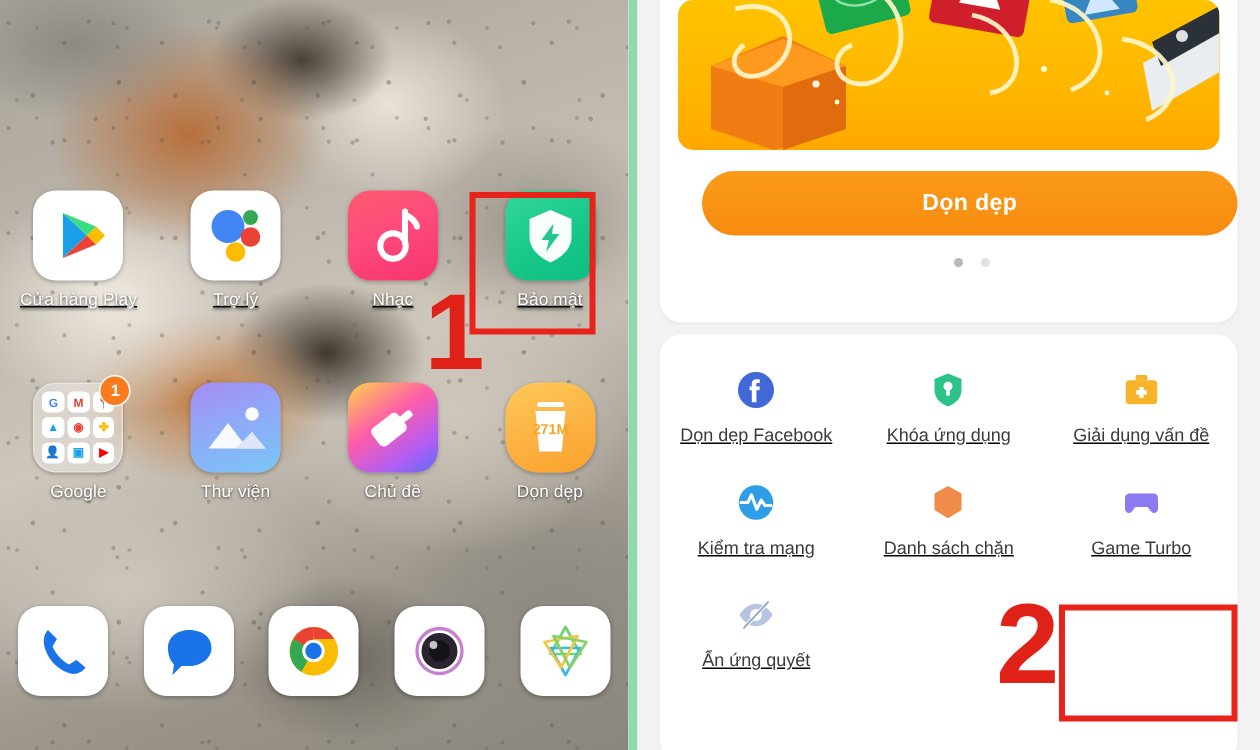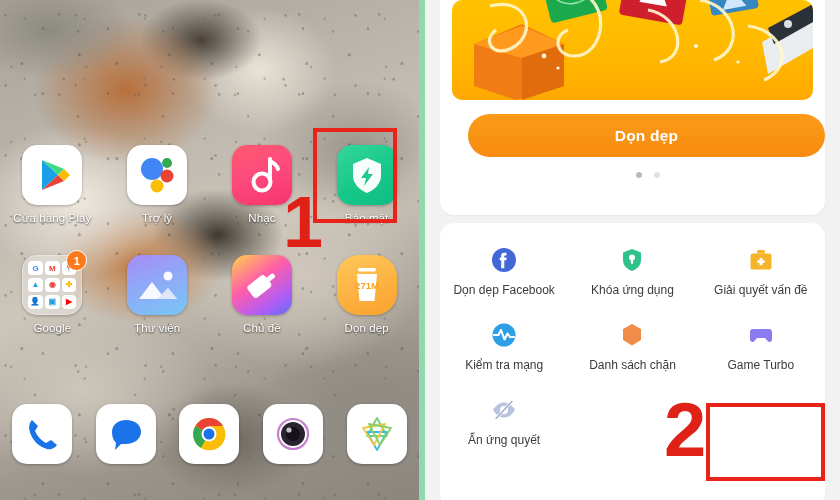--- a/index.html
+++ b/index.html
@@ -82,21 +82,21 @@
   .clean-btn{position:absolute;left:28px;top:128px;width:357px;height:43px;border-radius:22px;
      background:linear-gradient(180deg,#fb9b18 0%,#f78b10 100%);border:none;cursor:pointer;
      color:#fff;font-size:15.5px;font-weight:700;font-family:"Liberation Sans",sans-serif;
      letter-spacing:.2px;}
 
   .dots{position:absolute;left:0;top:186px;width:415px;display:flex;justify-content:center;gap:12px;}
   .dot{width:6px;height:6px;border-radius:50%;background:#e2e2e2;}
   .dot.on{background:#b9b9b9;}
 
   .grid{position:absolute;left:15px;top:236px;width:385px;
-     display:grid;grid-template-columns:repeat(3,1fr);row-gap:0;}
+     display:grid;grid-template-columns:repeat(3,1fr);row-gap:0;text-decoration:underline;}
   .gcell{height:75px;display:flex;flex-direction:column;align-items:center;
      justify-content:flex-start;padding-top:10px;box-sizing:border-box;cursor:pointer;}
   .gicon{width:28px;height:28px;display:flex;align-items:center;justify-content:center;}
   .glabel{margin-top:9px;font-size:12px;color:#3b3b3b;white-space:nowrap;}
 
   
   .hl{position:absolute;border:4px solid #e8231a;box-sizing:border-box;}
   .hl-1{left:313px;top:128px;width:84px;height:95px;}
   .num{position:absolute;color:#e02118;font-weight:700;font-family:"Liberation Sans",sans-serif;
      line-height:1;}
@@ -105,21 +105,21 @@
 </style>
 </head>
 <body>
 
 <div class="screen">
 
   <div class="home">
     <div class="wallpaper"></div>
     <div class="wallspeck"></div>
 
-    <div class="row" style="top:145px;">
+    <div class="row" style="top:127px;text-decoration:underline;">
 
       <div class="cell">
         <div class="icon-sq ic-play">
           <svg width="60" height="60" viewBox="0 0 60 60">
             <g transform="translate(19,14)">
               <path d="M1,1 L1,31 L17,16 Z" fill="#1aa0e8"></path>
               <path d="M1,1 L17,16 L23,10 Z" fill="#3ddc84"></path>
               <path d="M17,16 L1,31 L23,22 Z" fill="#ea4335"></path>
               <path d="M23,10 L17,16 L23,22 L29,16 Z" fill="#fbbc04"></path>
             </g>
@@ -367,21 +367,21 @@
       </div>
 
       <div class="gcell">
         <div class="gicon">
           <svg width="26" height="26" viewBox="0 0 26 26">
             <rect x="9" y="3" width="8" height="3.6" rx="1.4" fill="#f6b42b"></rect>
             <rect x="2.5" y="6.5" width="21" height="16" rx="2.6" fill="#f6b42b"></rect>
             <path d="M11.6 11h2.8v2.2h2.2v2.8h-2.2v2.2h-2.8v-2.2H9.4v-2.8h2.2z" fill="#fff"></path>
           </svg>
         </div>
-        <div class="glabel">Giải quyết vấn đề</div>
+        <div class="glabel">Giải dụng vấn đề</div>
       </div>
 
 
       <div class="gcell">
         <div class="gicon">
           <svg width="26" height="26" viewBox="0 0 26 26">
             <circle cx="13" cy="13" r="11.5" fill="#2e9ee8"></circle>
             <path d="M3 13 h4.5 l2.5-5 3.5 9.5 3-6 2.5 3.5 H23" fill="none" stroke="#fff" stroke-width="2.1" stroke-linecap="round" stroke-linejoin="round"></path>
           </svg>
         </div>

